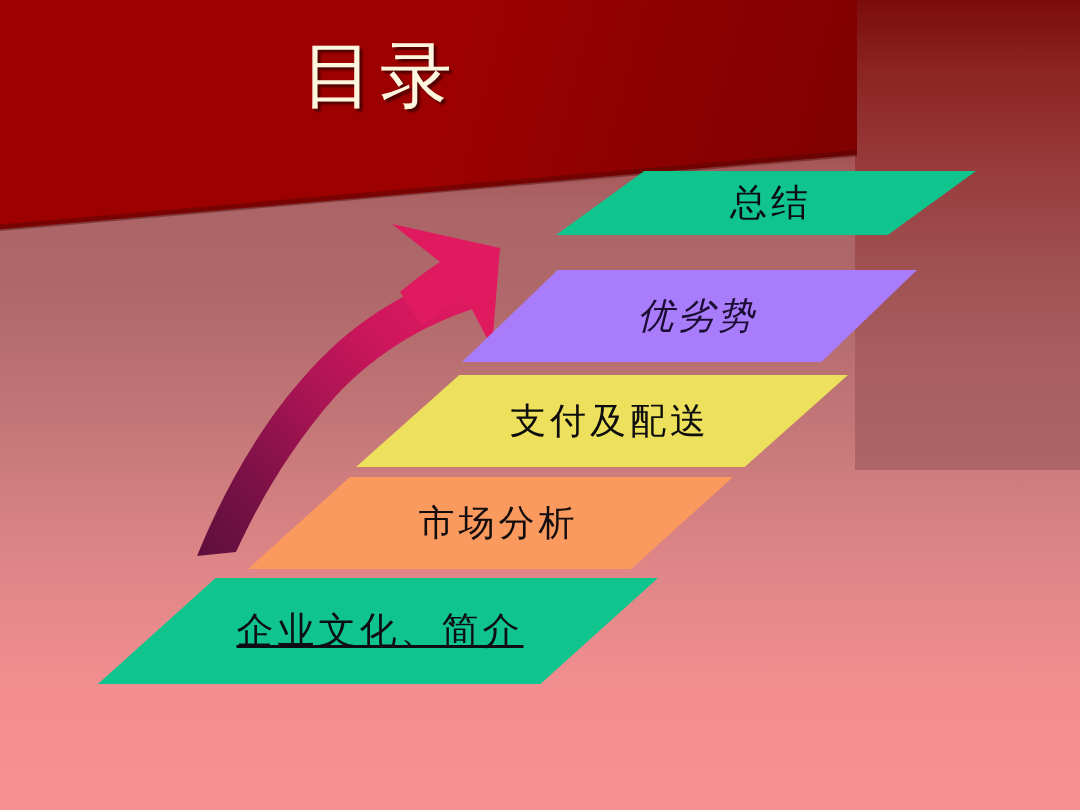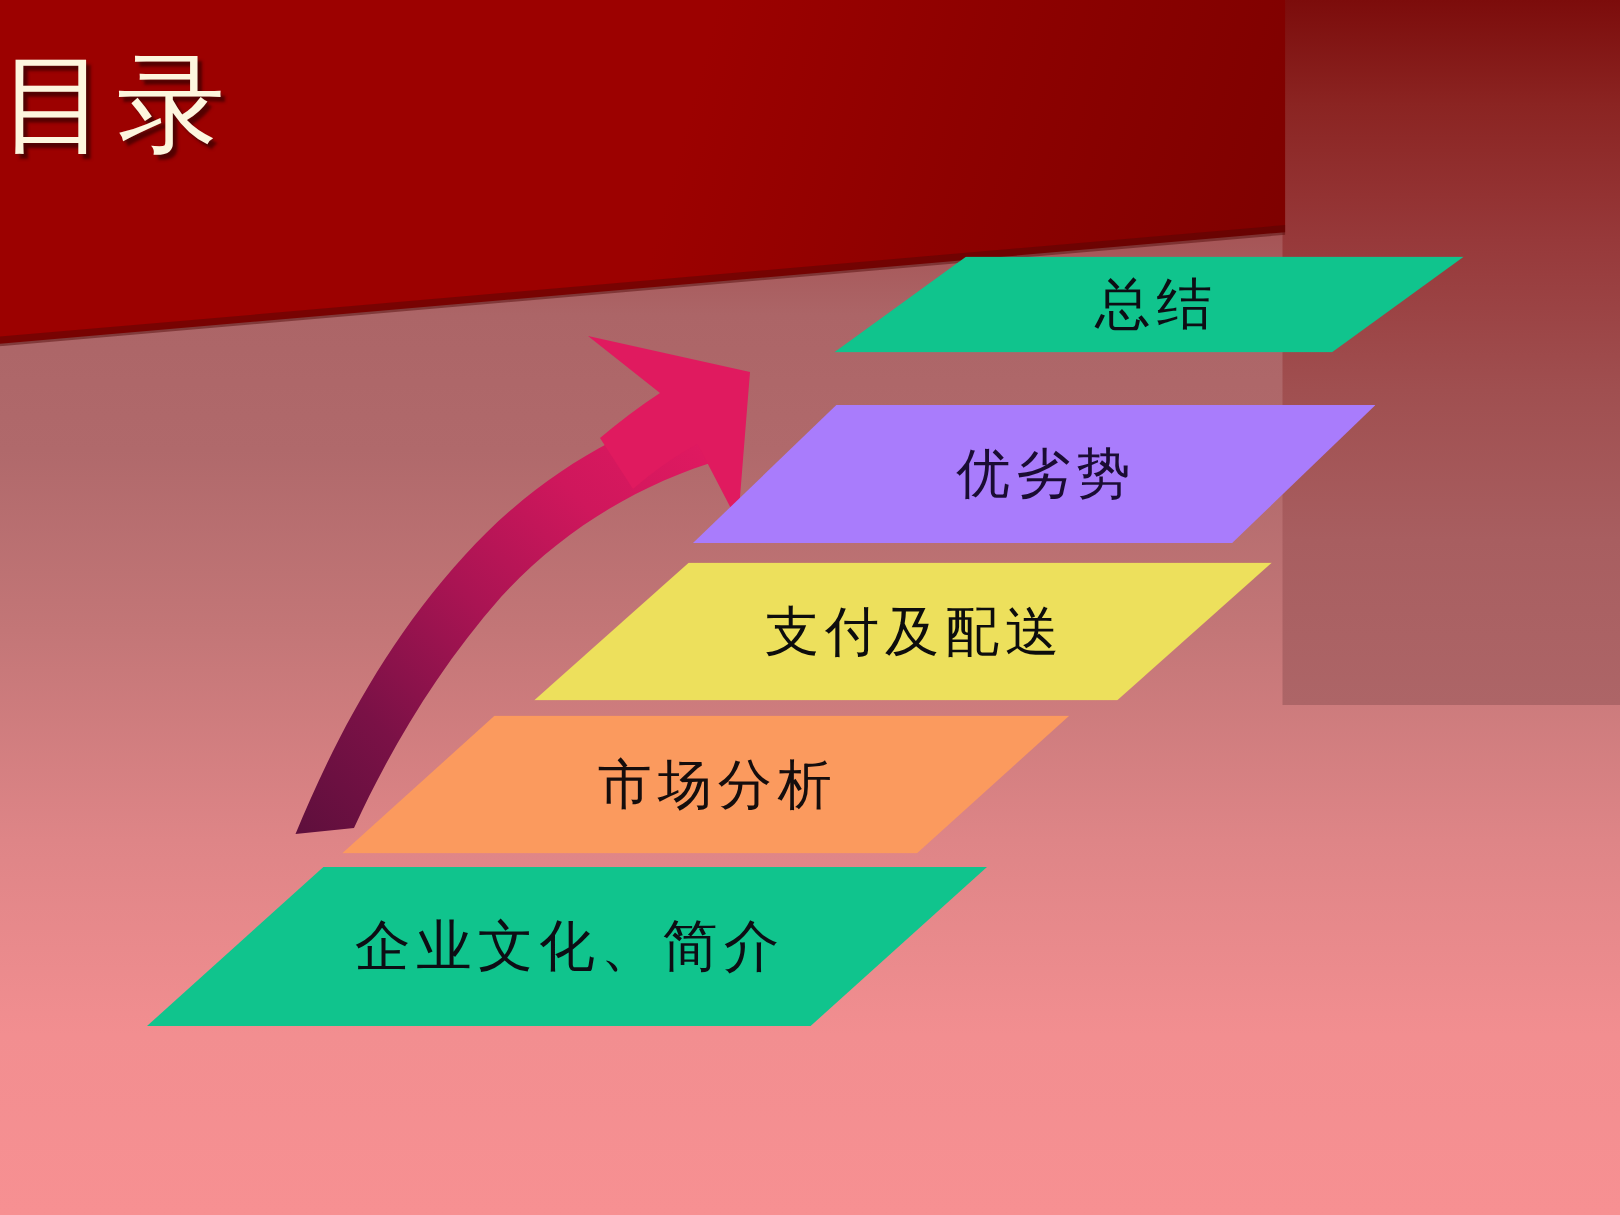--- a/index.html
+++ b/index.html
@@ -72,25 +72,26 @@
     opacity: .45;
     clip-path: polygon(0 93.5%, 100% 62.5%, 100% 65.2%, 0 96.2%);
   }
 
   
   .slide-title {
     position: absolute;
     left: 0;
     top: 36px;
     width: 760px;
+    text-align: center;
     font-size: 72px;
     line-height: 1.1;
     letter-spacing: 6px;
     color: #fdf6de;
-    font-family: Liberation Mono, monospace;
+    font-family: Liberation Sans, sans-serif;
     text-shadow: 3px 3px 2px rgba(60,0,0,.75), 1px 1px 0 rgba(120,20,20,.5);
     white-space: nowrap;
   }
 
   
   .arrow-svg {
     position: absolute;
     left: 160px;
     top: 200px;
     width: 380px;
@@ -123,23 +124,23 @@
     letter-spacing: 4px;
     color: #0d0d14;
     font-family: "DejaVu Serif", "Liberation Serif", serif;
     white-space: nowrap;
     padding-left: 16px;
     box-sizing: border-box;
   }
 
   
   .band-0 { left: 556px; top: 171px; width: 420px; }
-  .band-1 { left: 462px; top: 270px; width: 455px; }
+  .band-1 { left: 462px; top: 270px; width: 455px; font-style: italic; }
   .band-2 { left: 356px; top: 375px; width: 492px; }
-  .band-3 { left: 228px; top: 477px; width: 485px; }
+  .band-3 { left: 248px; top: 477px; width: 485px; }
   .band-4 { left: 98px;  top: 578px; width: 560px; }
 
   .band-4 { height: 106px; }
   .band-0 { height: 64px; }
 
   .band-0 .band-label { font-size: 37px; padding-left: 10px; }
   .band-4 .band-label { font-size: 37px; padding-left: 4px; }
 </style>
 </head>
 <body>
@@ -197,16 +198,16 @@
     <div class="band-label" style="color: rgb(13, 13, 13);">支付及配送</div>
   </div>
 
   <div class="band band-3">
     <div class="band-shape" style="background:#fb9a5e"></div>
     <div class="band-label" style="color: rgb(20, 13, 13);">市场分析</div>
   </div>
 
   <div class="band band-4">
     <div class="band-shape" style="background:#10c48d"></div>
-    <div class="band-label" style="color: rgb(13, 13, 20);">企业文化、简介</div>
+    <div class="band-label" style="color: rgb(13, 13, 20); text-decoration: underline;">企业文化、简介</div>
   </div>
 
 </div>
 
 </body></html>

